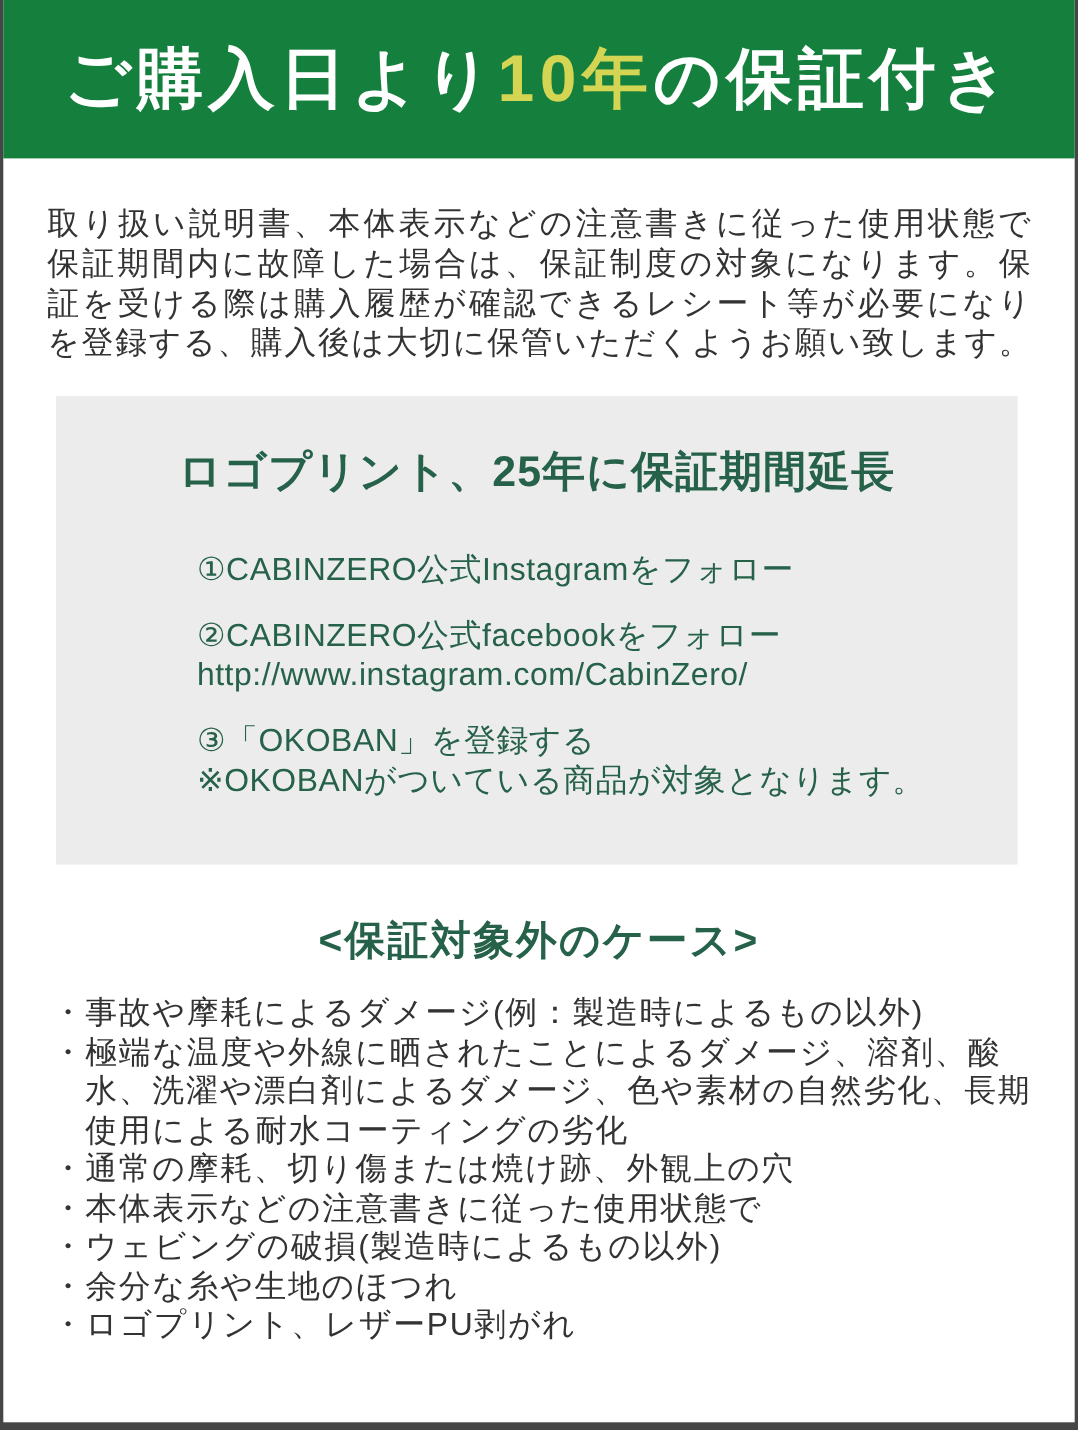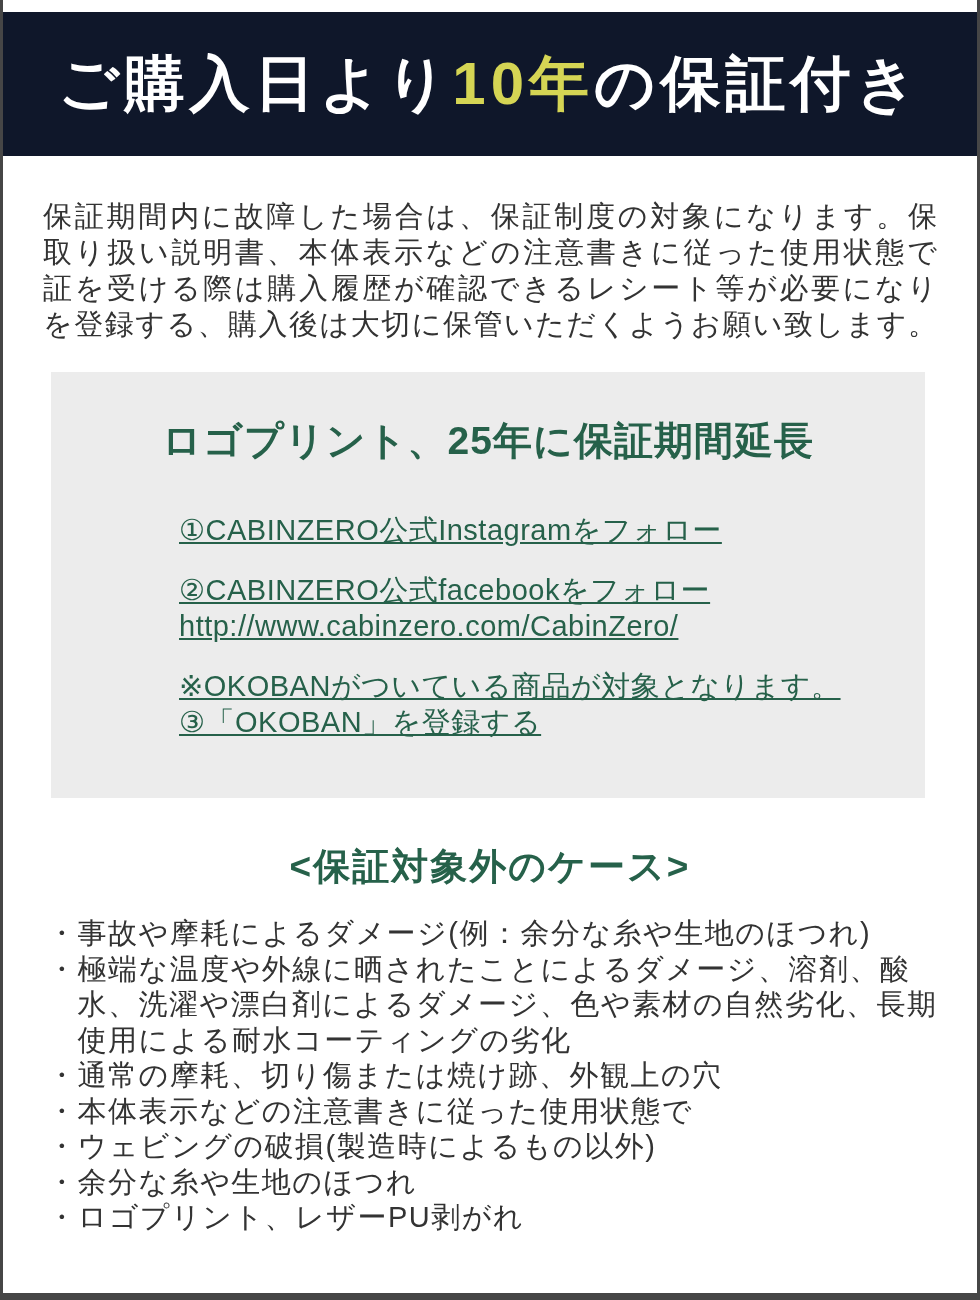--- a/index.html
+++ b/index.html
@@ -11,22 +11,22 @@
     border-left:3px solid #464646;
     border-right:3px solid #464646;
     border-bottom:7px solid #464646;
     font-family:"Liberation Sans","DejaVu Sans",sans-serif;
     color:#333333;
     overflow:hidden;
   }
   
   .banner {
     height:144px;
-    background:#0f172a;
-    margin:12px -3px;            
+    background:#15803d;
+    margin:0 -3px;            
     display:flex; align-items:center; justify-content:center;
   }
   .banner h1 {
     margin:0;
     font-size:60px; font-weight:bold;
     color:#ffffff; letter-spacing:5px;
     white-space:nowrap;
   }
   .banner .hl { color:#d5d554; }
 
@@ -46,21 +46,21 @@
   }
   .ext-title {
     margin:0; text-align:center;
     color:#26614a; font-size:39px; font-weight:bold;
     letter-spacing:1px;
   }
   .ext-sub {
     margin:24px 10px 0; text-align:center;
     color:#26614a; font-size:26px; letter-spacing:0.5px;
   }
-  .steps { margin:44px 20px 1px 128px; color:#26614a; font-size:29px;text-decoration:underline; }
+  .steps { margin:44px 20px 1px 128px; color:#26614a; font-size:29px; }
   .step { margin-bottom:24px; }
   .step div { line-height:36px; letter-spacing:0.5px; }
 
   
   .excl-title {
     margin:44px 16px 0; text-align:center;
     color:#26614a; font-size:37px; font-weight:bold;
     letter-spacing:2px;
   }
   .excl-list {
@@ -76,49 +76,49 @@
 </head>
 <body>
 
 <div class="page">
 
   <header class="banner">
     <h1><span>ご購入日より</span><span class="hl">10年</span><span>の保証付き</span></h1>
   </header>
 
   <p class="intro">
+    <span class="jline">取り扱い説明書、本体表示などの注意書きに従った使用状態で</span>
     <span class="jline">保証期間内に故障した場合は、保証制度の対象になります。保</span>
-    <span class="jline">取り扱い説明書、本体表示などの注意書きに従った使用状態で</span>
     <span class="jline">証を受ける際は購入履歴が確認できるレシート等が必要になり</span>
     <span class="jline">を登録する、購入後は大切に保管いただくようお願い致します。</span>
   </p>
 
   <section class="ext-box">
     <h2 class="ext-title">ロゴプリント、25年に保証期間延長</h2>
     <div class="steps">
       <div class="step">
         <div>①CABINZERO公式Instagramをフォロー</div>
       </div>
       <div class="step">
         <div>②CABINZERO公式facebookをフォロー</div>
-        <div>http://www.cabinzero.com/CabinZero/</div>
+        <div>http://www.instagram.com/CabinZero/</div>
       </div>
       <div class="step">
+        <div>③「OKOBAN」を登録する</div>
         <div>※OKOBANがついている商品が対象となります。</div>
-        <div>③「OKOBAN」を登録する</div>
       </div>
     </div>
   </section>
 
   <h2 class="excl-title">&lt;保証対象外のケース&gt;</h2>
 
   <ul class="excl-list">
     <li>
         <span class="bullet">・</span>
-        <span class="excl-text">事故や摩耗によるダメージ(例：余分な糸や生地のほつれ)</span>
+        <span class="excl-text">事故や摩耗によるダメージ(例：製造時によるもの以外)</span>
       </li>
     <li>
         <span class="bullet">・</span>
         <span class="excl-text">極端な温度や外線に晒されたことによるダメージ、溶剤、酸水、洗濯や漂白剤によるダメージ、色や素材の自然劣化、長期使用による耐水コーティングの劣化</span>
       </li>
     <li>
         <span class="bullet">・</span>
         <span class="excl-text">通常の摩耗、切り傷または焼け跡、外観上の穴</span>
       </li>
     <li>

